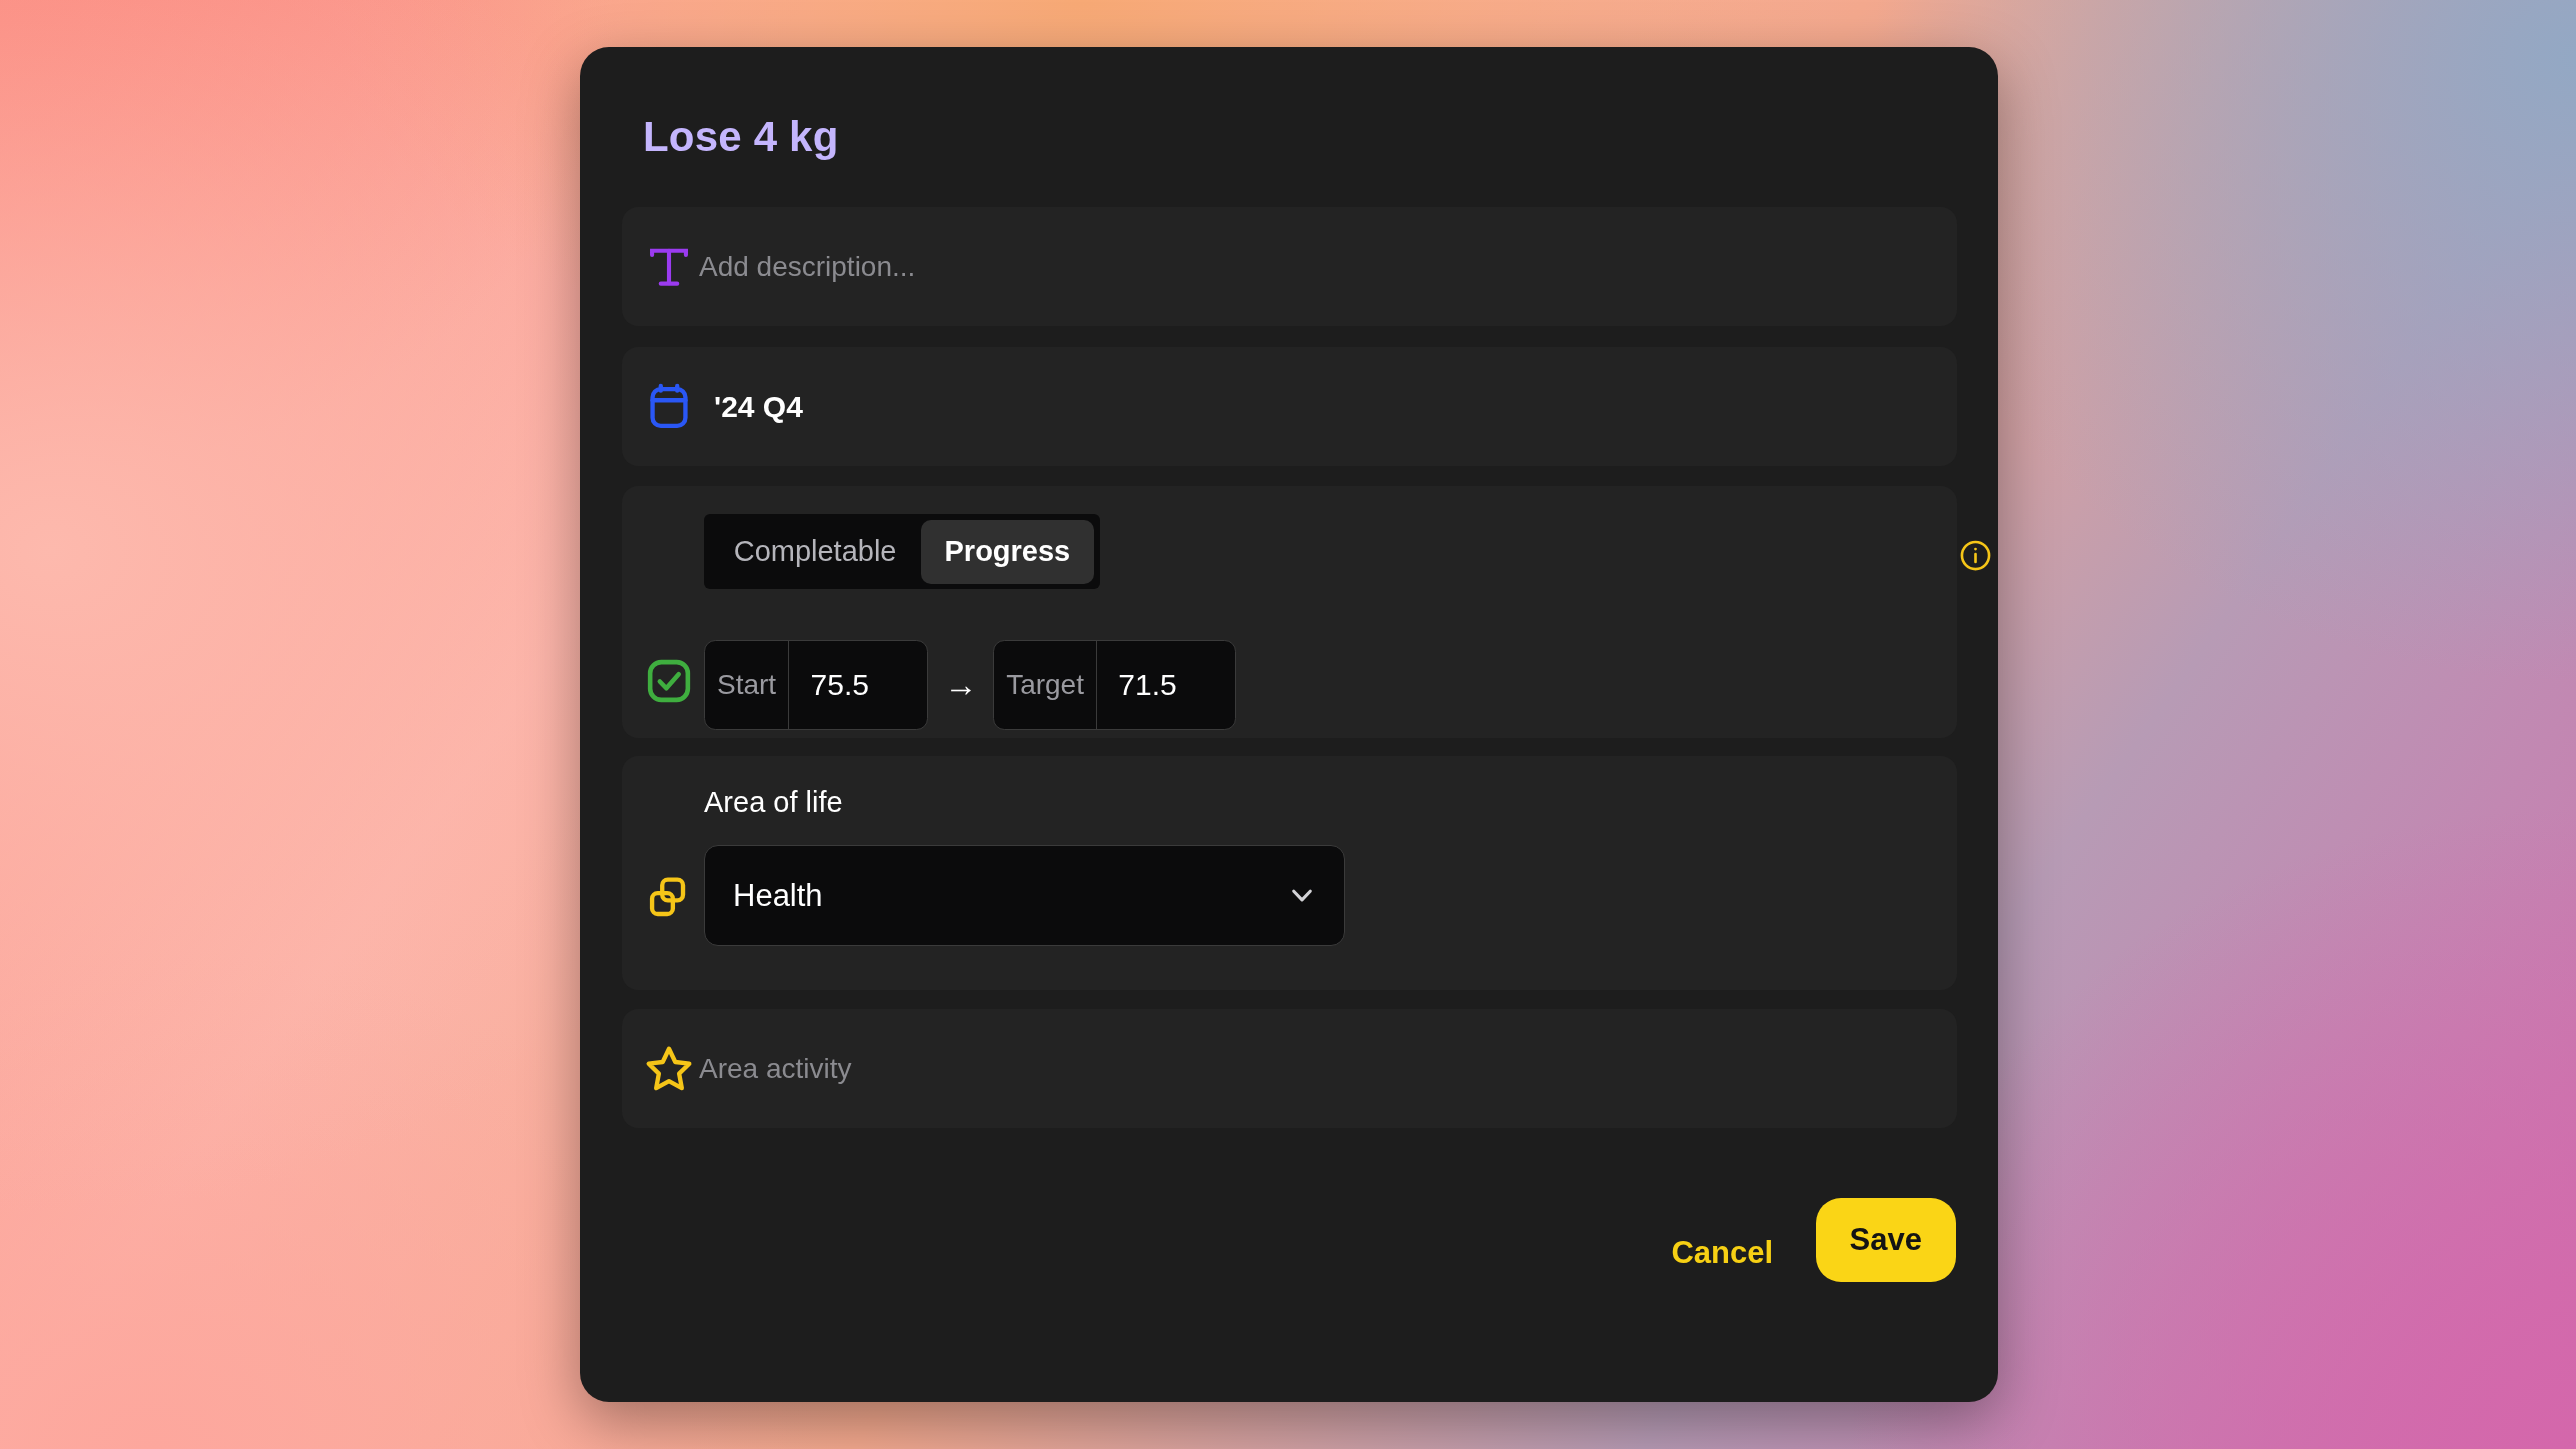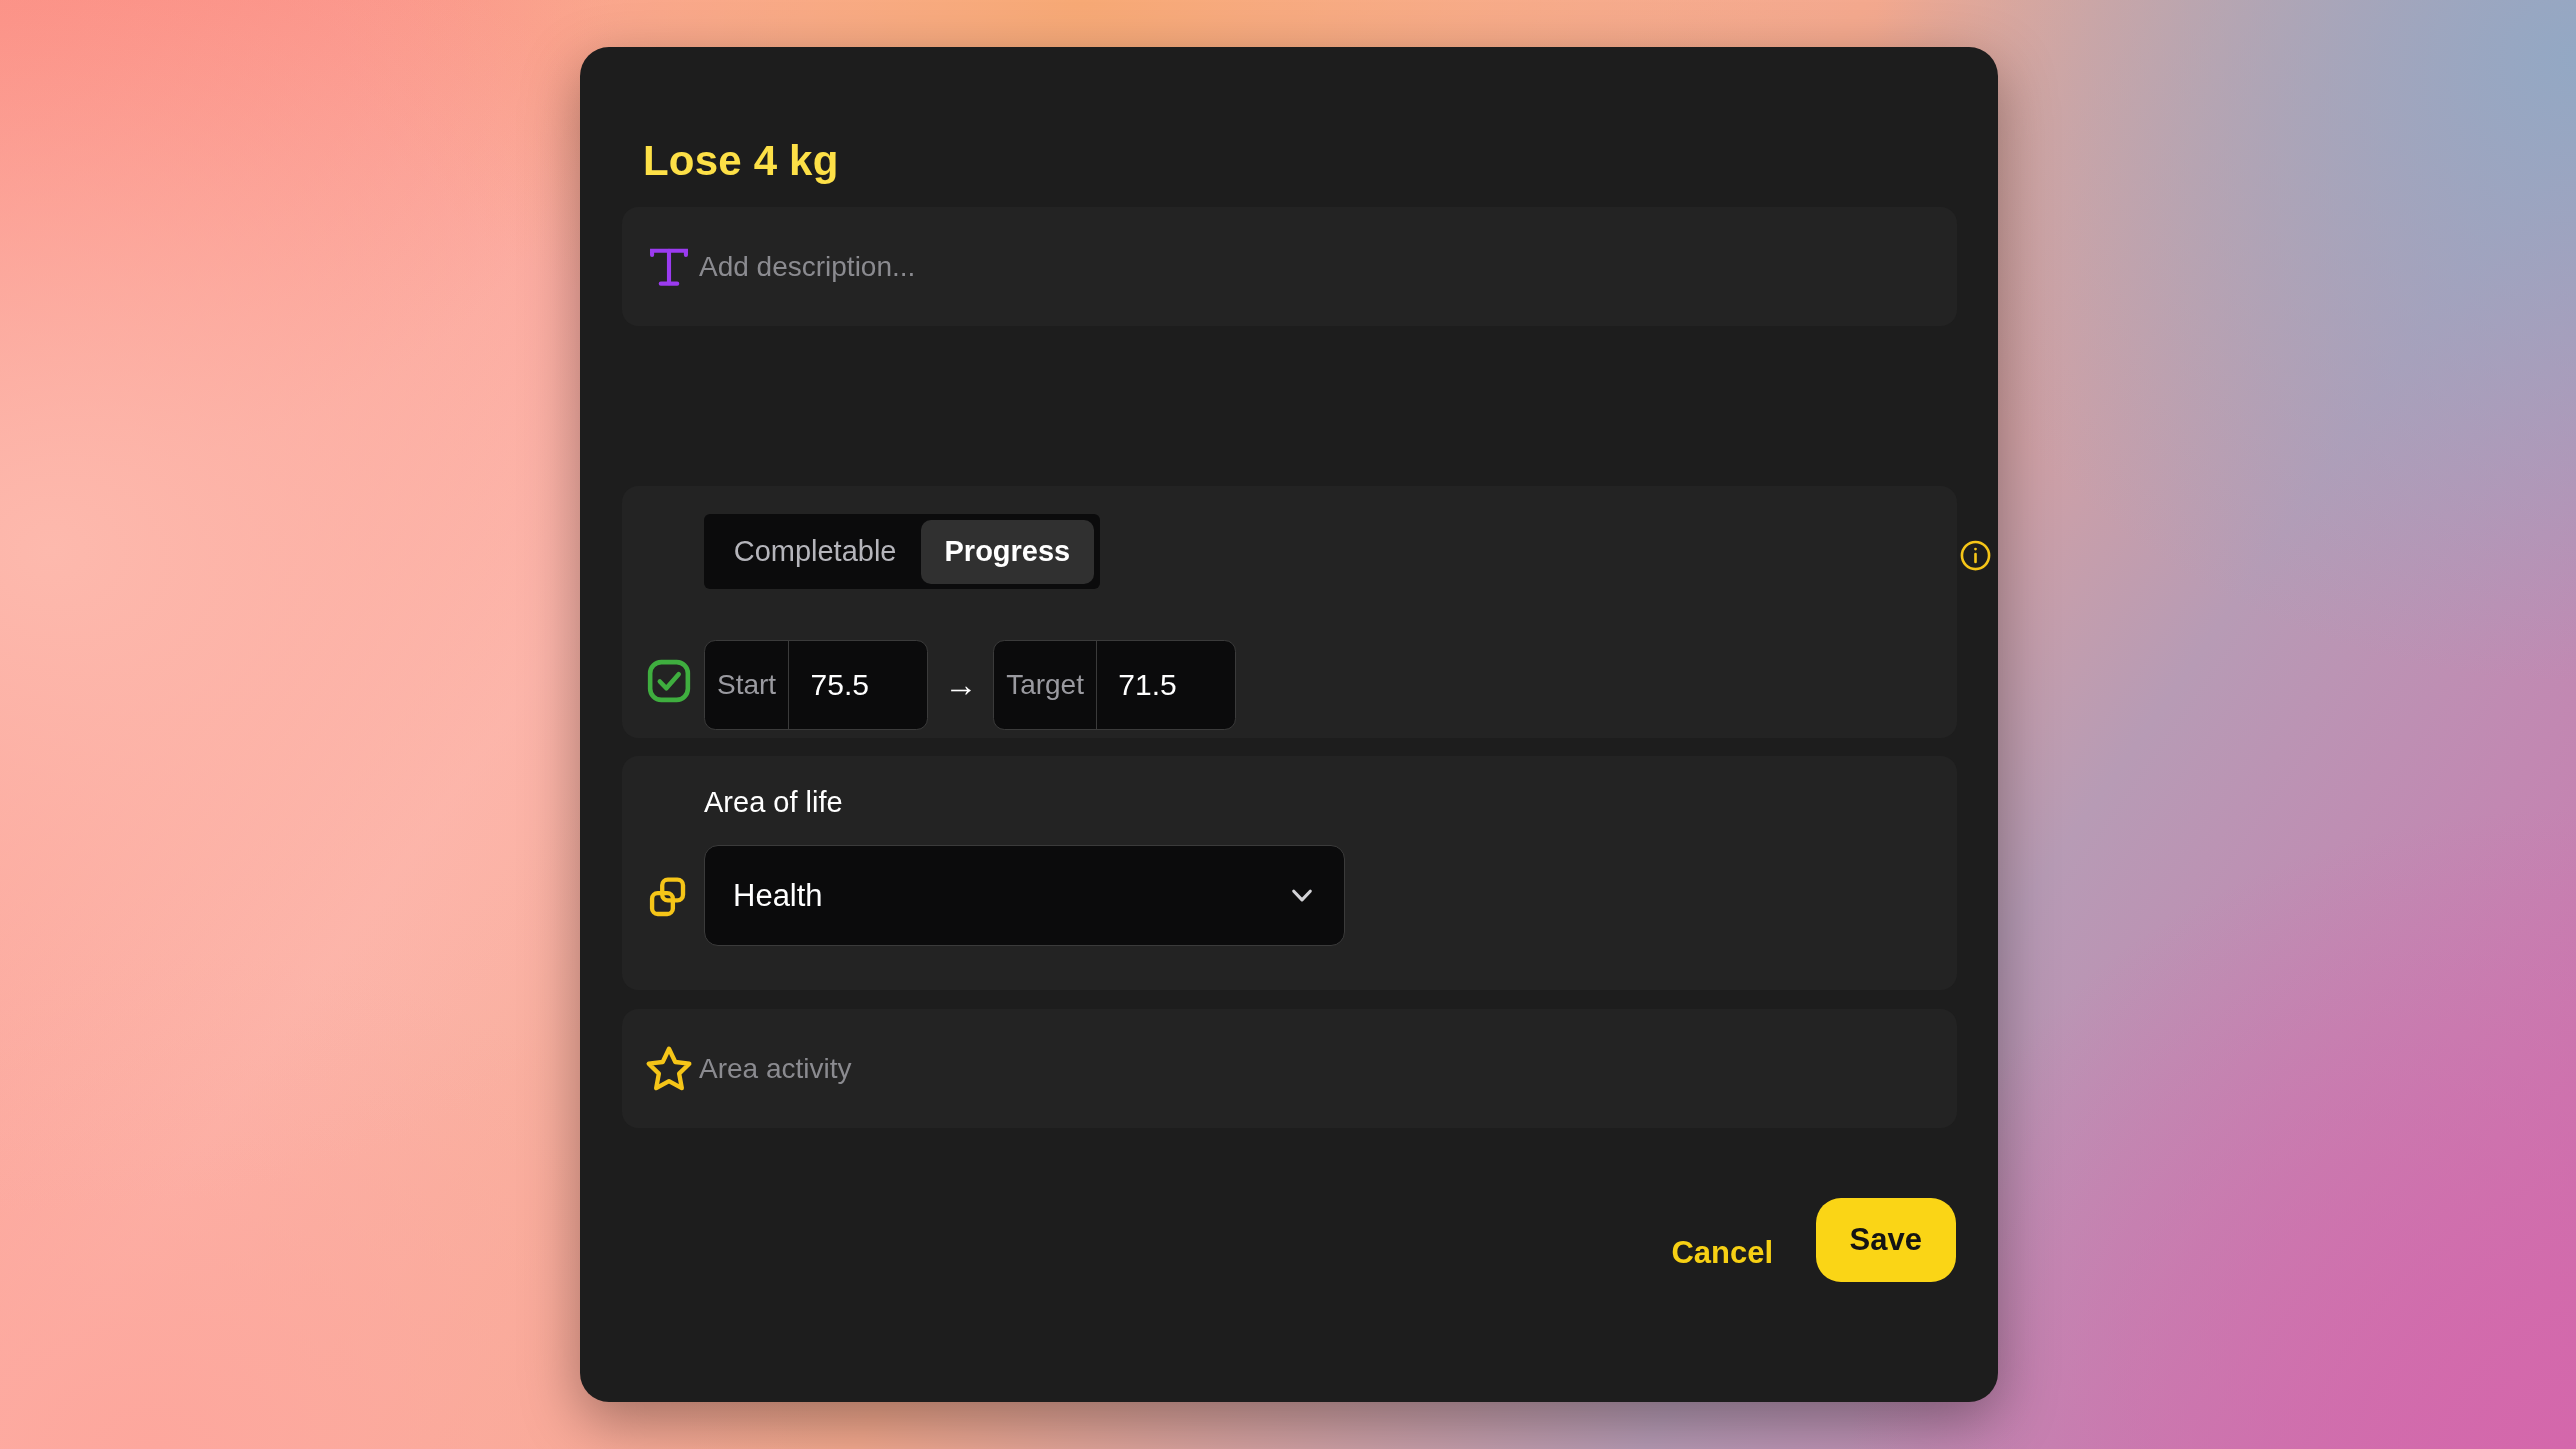--- a/index.html
+++ b/index.html
@@ -36,24 +36,23 @@
     box-sizing: border-box;
     padding: 0;
   }
 
   .modal-title {
     position: absolute;
     left: 63px;
     top: 66px;
     font-size: 42px;
     font-weight: bold;
-    color: #fde047;
+    color: #c4b5fd;
     letter-spacing: 0.2px;
     white-space: nowrap;
-    margin-top: 24px;
   }
 
   
   .row {
     position: absolute;
     left: 42px;
     width: 1335px;
     background: #232323;
     border-radius: 16.4px;
     box-sizing: border-box;
@@ -266,20 +265,31 @@
     <span class="row-icon desc-icon">
       <svg width="58" height="58" viewBox="0 0 24 24" fill="none" stroke="#9b3bf0" stroke-width="1.7" stroke-linecap="round">
         <path d="M5 7 V5.3 H19 V7"></path>
         <path d="M12 5.3 V18.7"></path>
         <path d="M8.6 18.9 H15.4"></path>
       </svg>
     </span>
     <span class="desc-placeholder">Add description...</span>
   </div>
 
+  <div class="row row-date">
+    <span class="row-icon date-icon">
+      <svg width="58" height="58" viewBox="0 0 24 24" fill="none" stroke="#2a57f5" stroke-width="1.8" stroke-linecap="round">
+        <rect x="5.2" y="4.6" width="13.6" height="15.2" rx="3.4"></rect>
+        <path d="M5.2 9.2 H18.8"></path>
+        <path d="M8.6 3.3 V5.2"></path>
+        <path d="M15.4 3.3 V5.2"></path>
+      </svg>
+    </span>
+    <span class="date-value">'24 Q4</span>
+  </div>
 
   <div class="row row-type">
     <span class="row-icon type-icon">
       <svg width="58" height="58" viewBox="0 0 24 24" fill="none" stroke="#3fae3f" stroke-width="1.9" stroke-linecap="round" stroke-linejoin="round">
         <rect x="4.2" y="4.2" width="15.6" height="15.6" rx="4.6"></rect>
         <path d="M8.2 12.2 L10.9 15 L16 9.2"></path>
       </svg>
     </span>
 
     <div class="seg-track">

